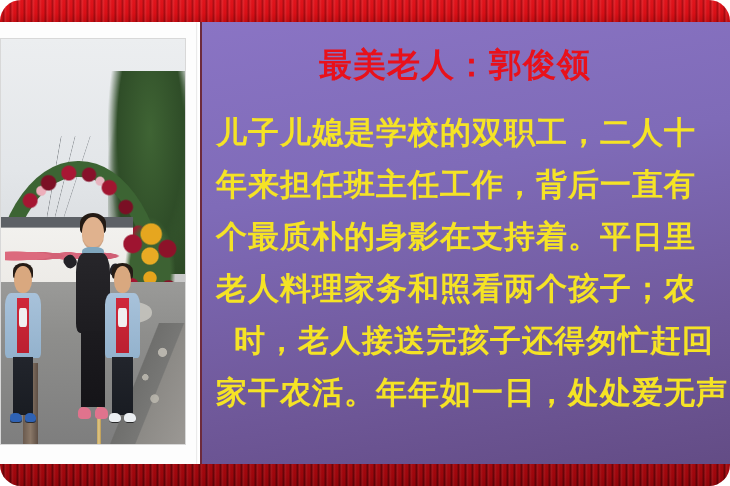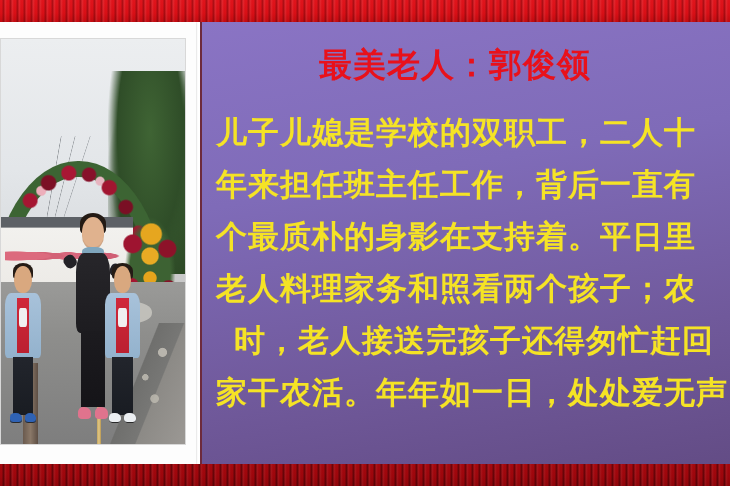--- a/index.html
+++ b/index.html
@@ -13,20 +13,21 @@
     overflow: hidden;
     font-family: "DejaVu Sans", sans-serif;
   }
 
   #slide {
     position: relative;
     width: 730px;
     height: 486px;
     overflow: hidden;
     background: #ffffff;
+    border-radius: 21px;
   }
 
   
   .curtain {
     position: absolute;
     left: 0;
     width: 730px;
     z-index: 5;
   }
   .curtain-top {

